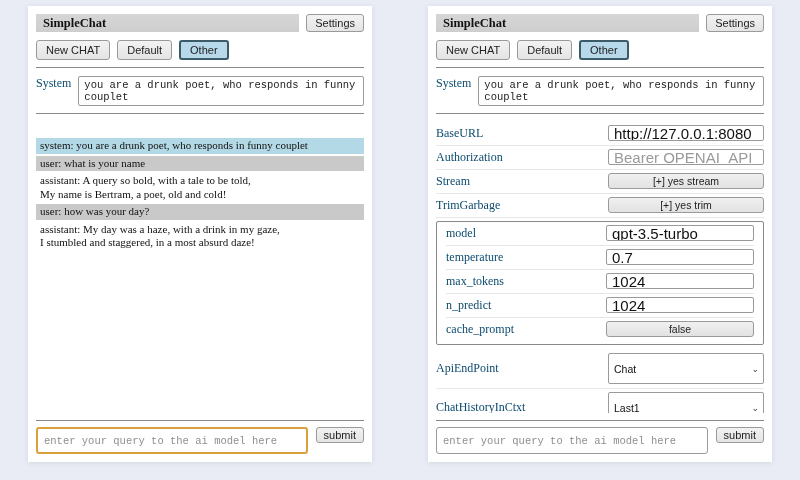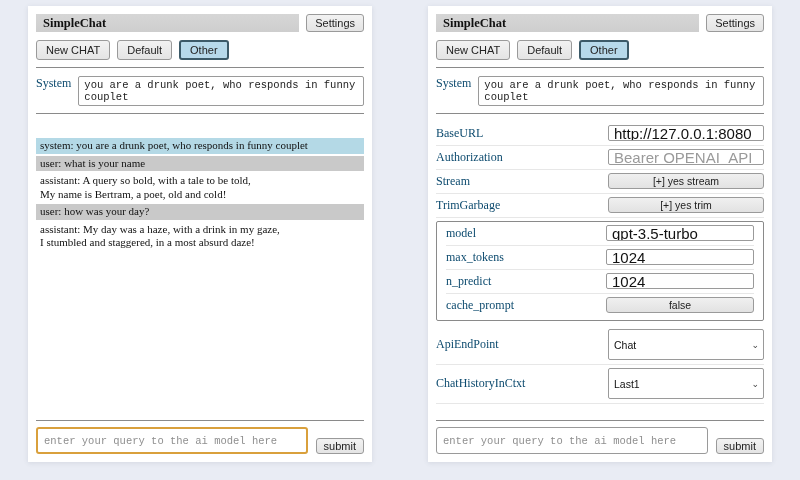--- a/index.html
+++ b/index.html
@@ -133,21 +133,21 @@
     border: 1px solid #8a8a8a;
     border-radius: 2px;
     margin: 3px 0 5px 0;
     padding: 0 9px 3px 9px;
   }
   .aro-fieldset legend { font-size: 12px; padding: 0 4px; margin-left: 4px; }
   .aro-fieldset .srow { padding: 3px 0 4px 0; }
   .aro-fieldset .ctl-input, .aro-fieldset .ctl-btn { width: 148px; }
   
   .bottom { margin-top: auto; }
-  .query-row { display: flex; gap: 8px; align-items: flex-end; }
+  .query-row { display: flex; gap: 8px; align-items: flex-start; }
   .query-input {
     flex: 1;
     height: 27px;
     border: 1px solid #9a9a9a;
     border-radius: 3px;
     font-family: "Liberation Mono", monospace;
     font-size: 10.5px;
     padding: 0 6px;
     color: #222;
   }
@@ -232,20 +232,24 @@
         <span class="label">TrimGarbage</span>
         <button class="ctl-btn">[+] yes trim</button>
       </div>
 
       <fieldset class="aro-fieldset">
         <div class="srow">
           <span class="label">model</span>
           <input class="ctl-input" value="gpt-3.5-turbo" style="">
         </div>
         <div class="srow">
+          <span class="label">temperature</span>
+          <input class="ctl-input" value="0.7" style="">
+        </div>
+        <div class="srow">
           <span class="label">max_tokens</span>
           <input class="ctl-input" value="1024" style="">
         </div>
         <div class="srow">
           <span class="label">n_predict</span>
           <input class="ctl-input" value="1024" style="">
         </div>
         <div class="srow">
           <span class="label">cache_prompt</span>
           <button class="ctl-btn">false</button>

